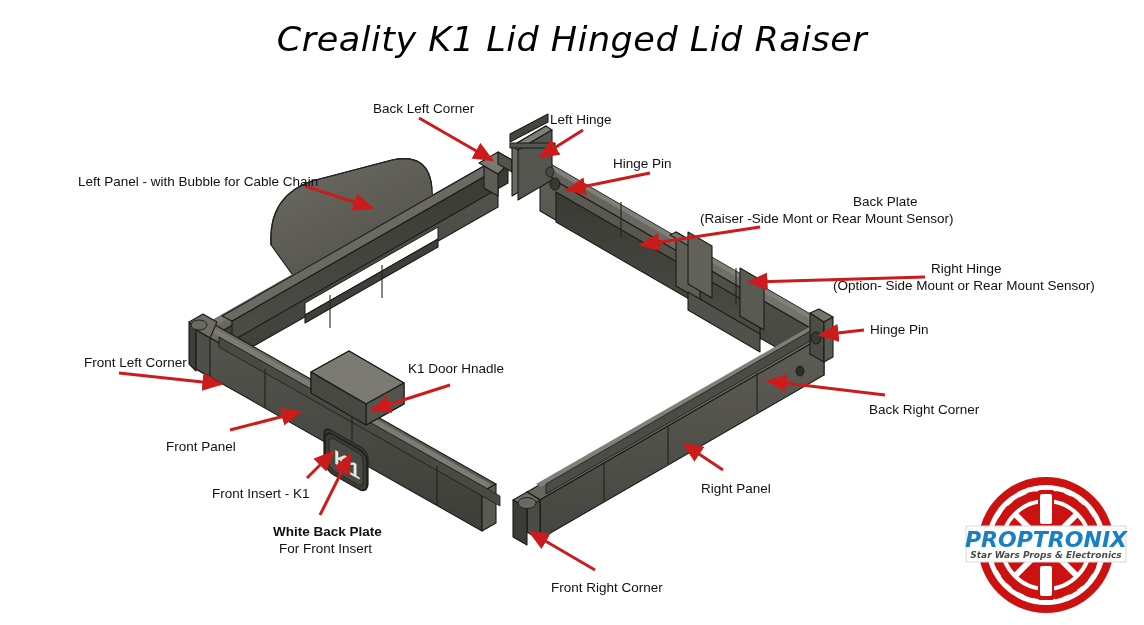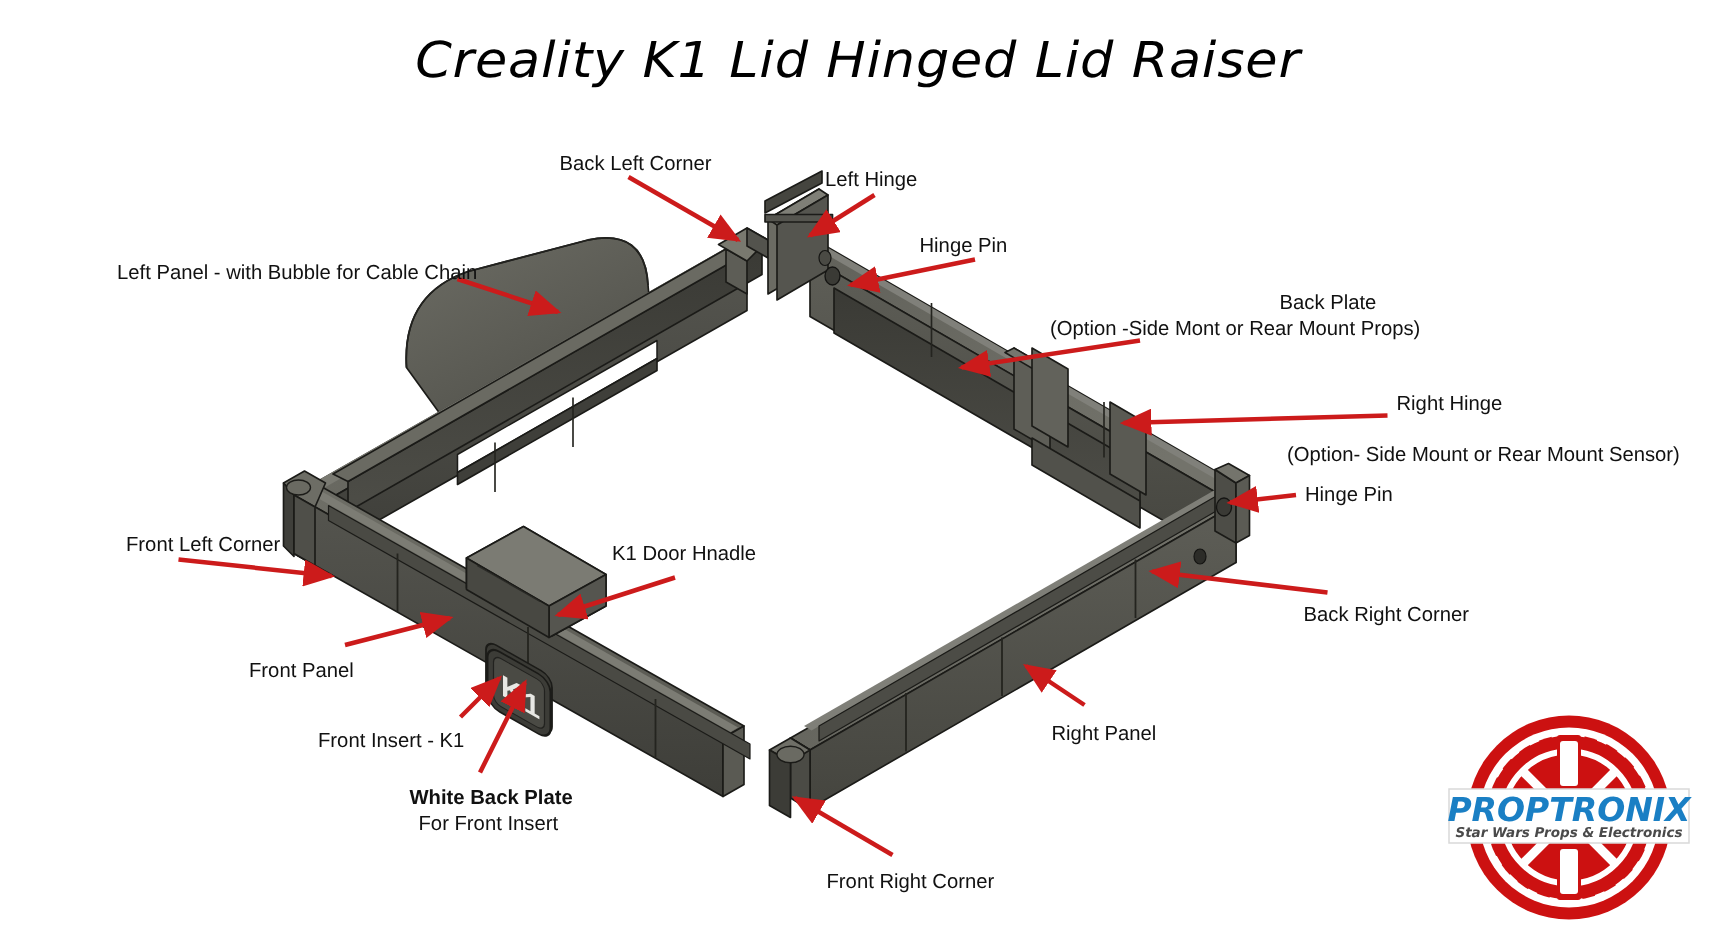--- a/index.html
+++ b/index.html
@@ -241,23 +241,23 @@
         <line x1="595" y1="570" x2="530" y2="532"></line>
       </g>
   </svg>
 
   <div id="label-group">
       <div class="lbl l" style="left: 373px; top: 100px;">Back Left Corner</div>
       <div class="lbl l" style="left: 550px; top: 111px;">Left Hinge</div>
       <div class="lbl l" style="left: 613px; top: 155px;">Hinge Pin</div>
       <div class="lbl l" style="left: 78px; top: 173px;">Left Panel - with Bubble for Cable Chain</div>
       <div class="lbl c" style="left: 833px; top: 193px; margin-left: 20px;">Back Plate</div>
-      <div class="lbl l" style="left: 700px; top: 210px;">(Option -Side Mont or Rear Mount Props)</div>
+      <div class="lbl l" style="left: 700px; top: 210px;">(Raiser -Side Mont or Rear Mount Sensor)</div>
       <div class="lbl l" style="left: 931px; top: 260px;">Right Hinge</div>
-      <div class="lbl l" style="left: 858px; top: 277px; margin-top: 17px;">(Option- Side Mount or Rear Mount Sensor)</div>
+      <div class="lbl l" style="left: 833px; top: 277px;">(Option- Side Mount or Rear Mount Sensor)</div>
       <div class="lbl l" style="left: 870px; top: 321px;">Hinge Pin</div>
       <div class="lbl l" style="left: 40px; top: 354px; margin-left: 44px;">Front Left Corner</div>
       <div class="lbl l" style="left: 408px; top: 360px;">K1 Door Hnadle</div>
       <div class="lbl l" style="left: 869px; top: 401px;">Back Right Corner</div>
       <div class="lbl l" style="left: 166px; top: 438px;">Front Panel</div>
       <div class="lbl l" style="left: 701px; top: 480px;">Right Panel</div>
       <div class="lbl l" style="left: 212px; top: 485px;">Front Insert - K1</div>
       <div class="lbl l" style="left: 273px; top: 523px; font-weight: bold;">White Back Plate</div>
       <div class="lbl l" style="left: 279px; top: 540px;">For Front Insert</div>
       <div class="lbl l" style="left: 551px; top: 579px;">Front Right Corner</div>

